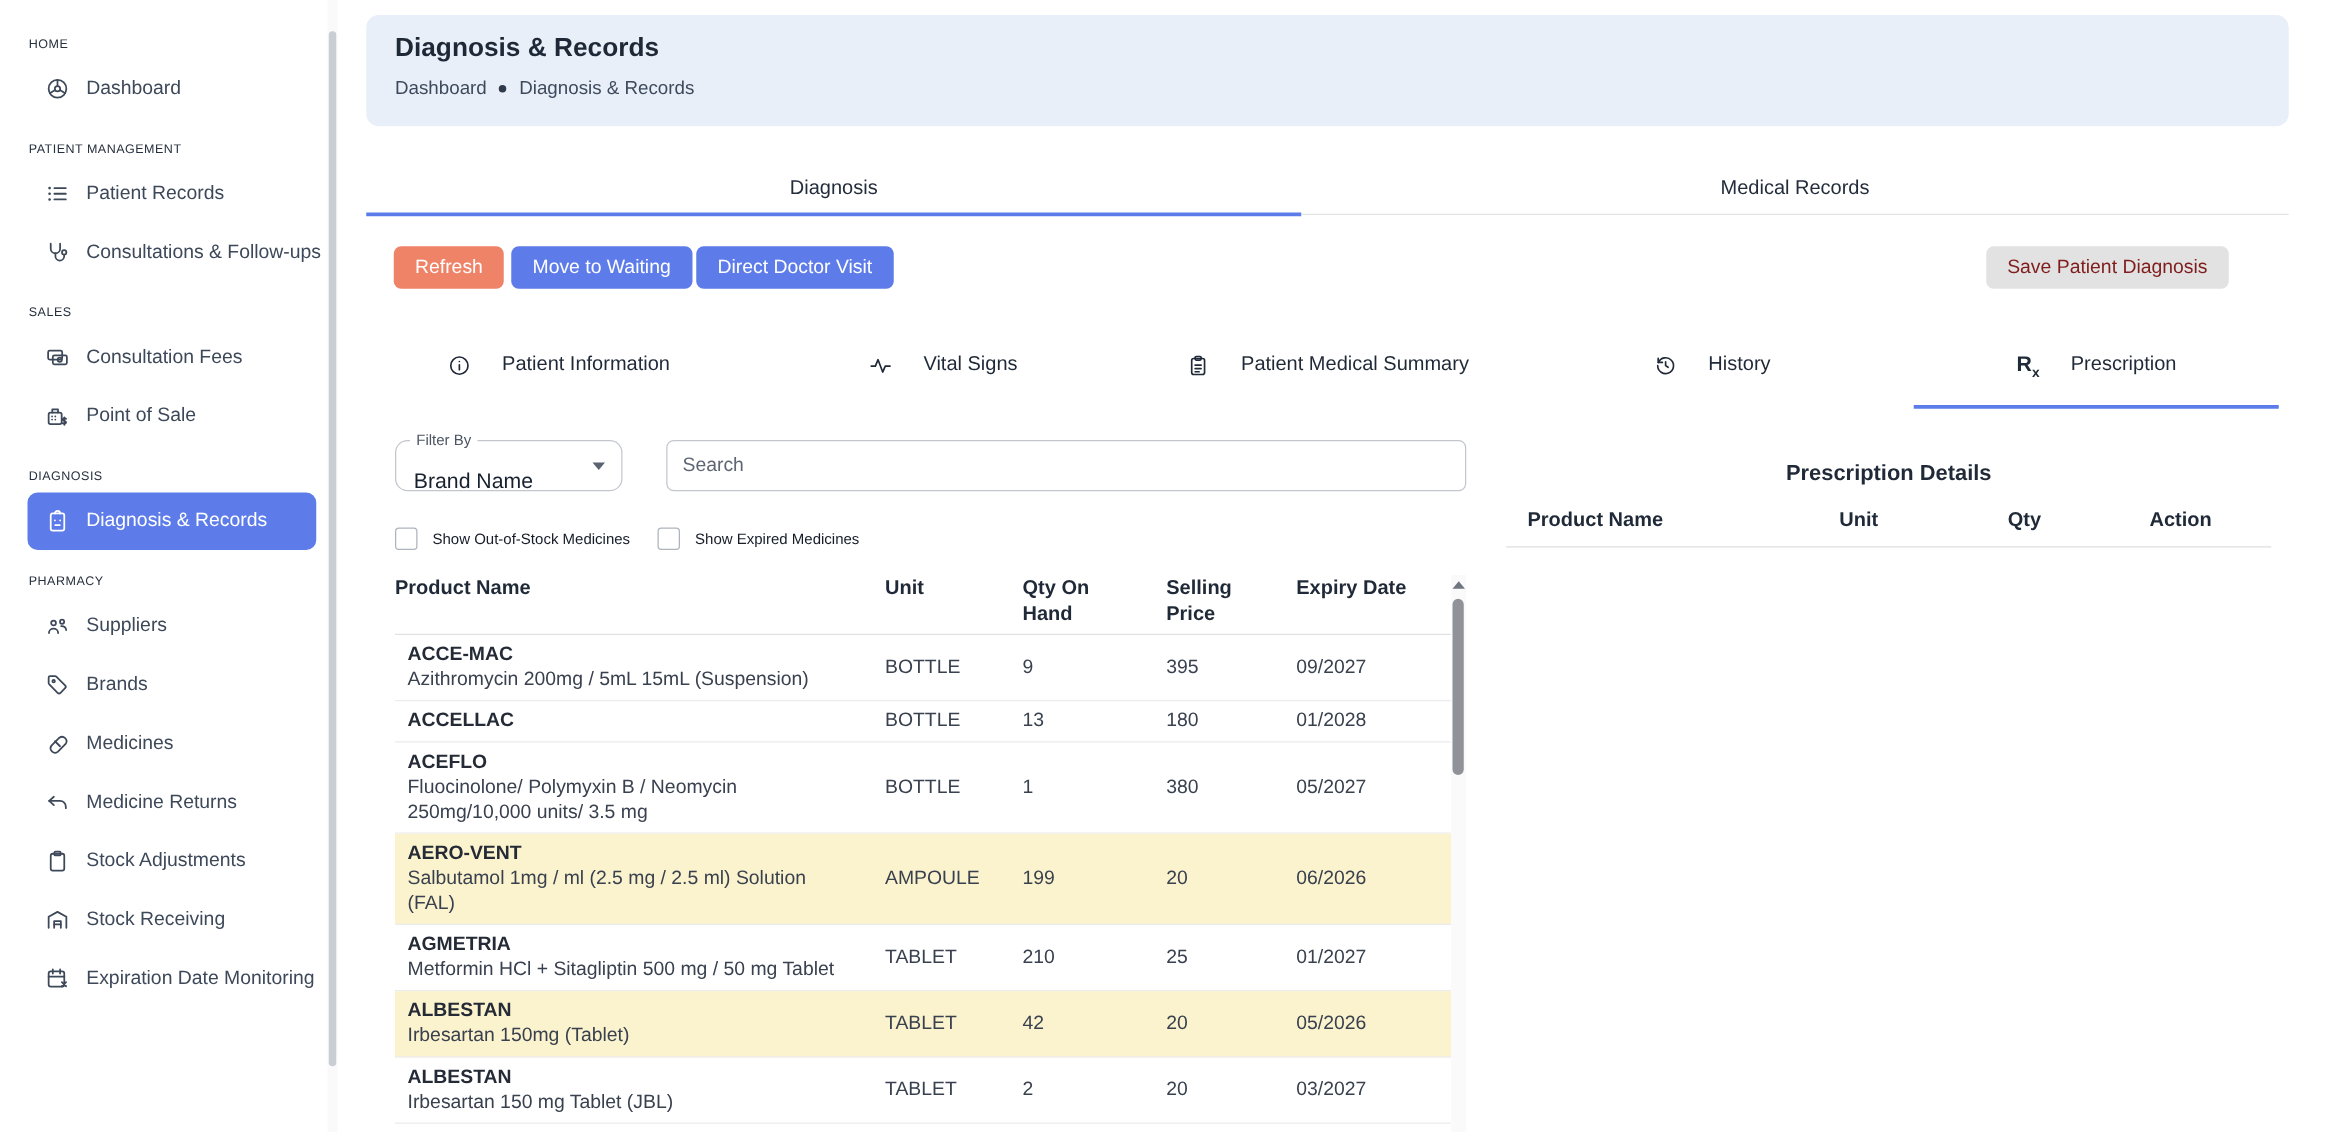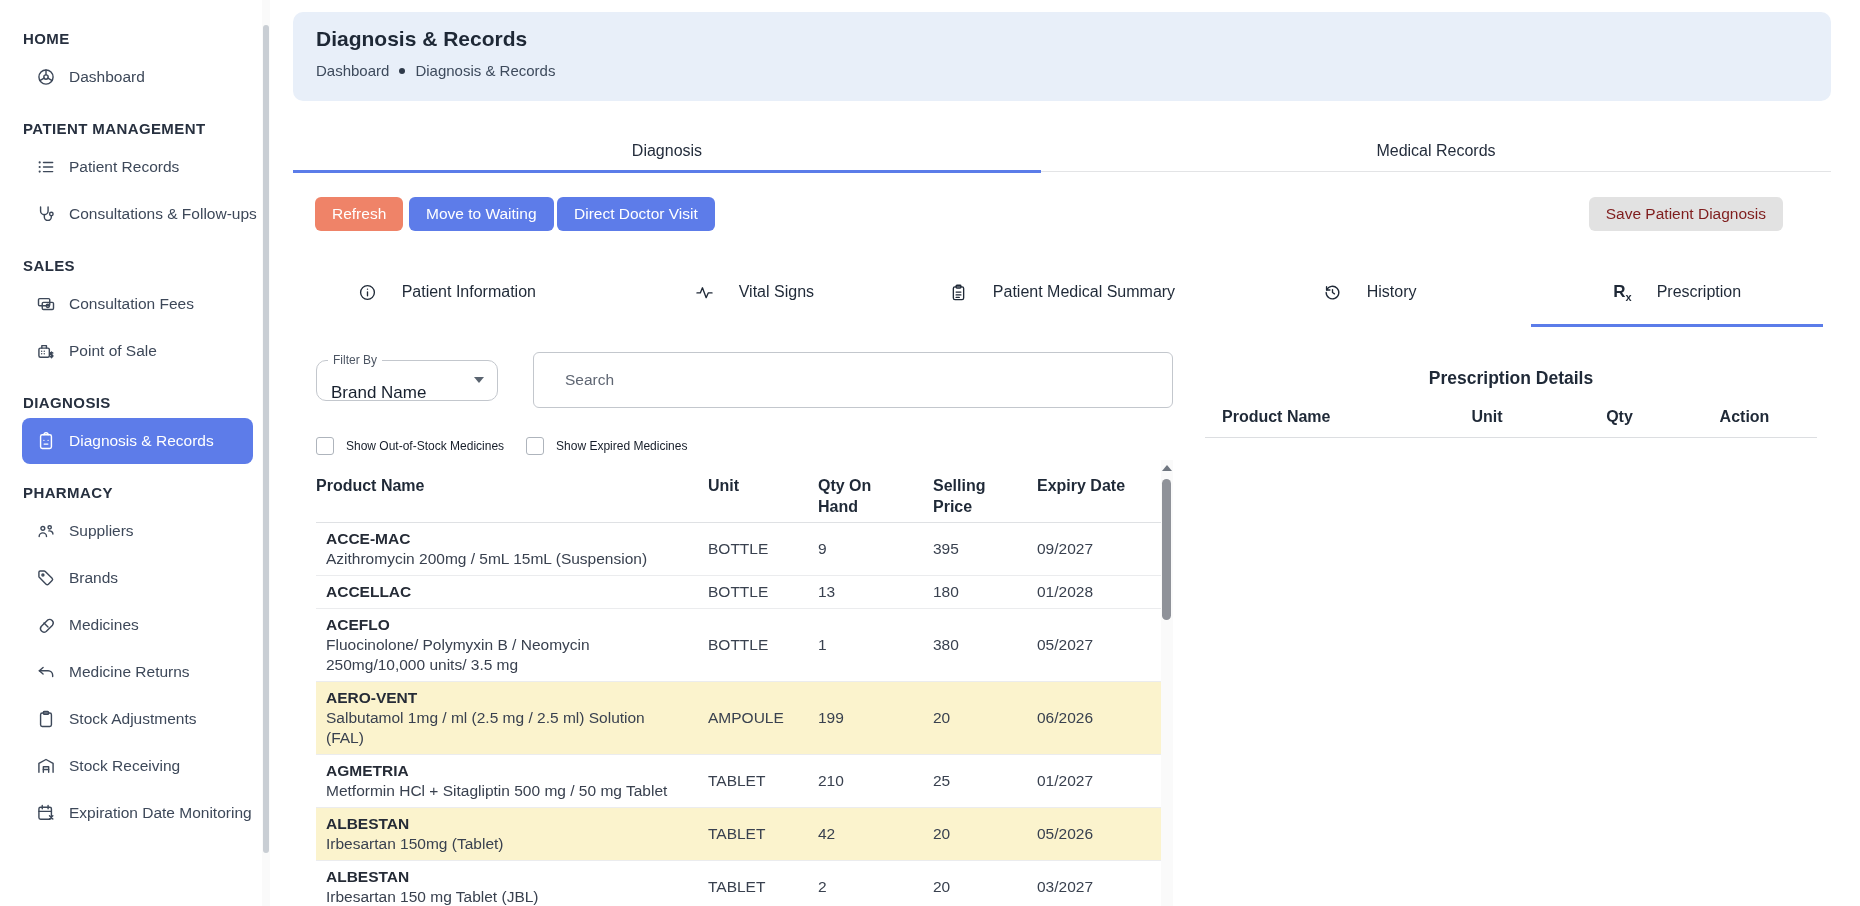--- a/index.html
+++ b/index.html
@@ -3,21 +3,21 @@
 <meta charset="utf-8">
 <style>
   * { box-sizing: border-box; margin: 0; padding: 0; }
   html,body { background:#fff; }
   body { font-family:"Liberation Sans","DejaVu Sans",sans-serif; color:#2b3445; }
   .stage { position:relative; width:1860px; height:906px; overflow:hidden; background:#fff; }
 
   
   .sidebar { position:absolute; left:0; top:0; width:262px; height:906px; background:#fff; padding-top:30px; overflow:hidden; }
   .nav-section { padding-top:20px; }
-  .nav-label { padding:0 0 6px 23px; font-size:15px; font-weight:bold; letter-spacing:.4px; color:#27303f; }
+  .nav-label { padding:0 0 6px 23px; font-size:10px; font-weight:normal; letter-spacing:.4px; color:#27303f; }
   .nav-item { display:flex; align-items:center; height:46px; margin:1px 9px 0 22px; padding-left:14px; border-radius:8px; color:#3d4859; cursor:pointer; }
   .nav-item .nicon { width:20px; height:20px; flex:0 0 20px; display:flex; align-items:center; justify-content:center; }
   .nav-item .nlabel { margin-left:13px; font-size:15.5px; white-space:nowrap; }
   .nav-item.active { background:#5d7ce9; color:#fff; }
   svg.ic { stroke:currentColor; fill:none; stroke-width:1.7; stroke-linecap:round; stroke-linejoin:round; }
 
   .side-scroll { position:absolute; left:262px; top:0; width:8px; height:906px; background:#fafafa; }
   .side-scroll .thumb { position:absolute; left:1px; top:25px; width:6px; height:828px; background:#c9ced4; border-radius:4px; }
 
   
@@ -47,21 +47,21 @@
   .rx { font-size:17px; font-weight:600; color:#1f2937; line-height:1; }
   .rx sub { font-size:11px; }
 
   
   .left-pane { position:absolute; left:46px; top:352px; width:857px; height:554px; }
   .filter-row { display:flex; align-items:center; }
   .filter-select { position:relative; width:182px; height:41px; border:1px solid #c3c7cd; border-radius:10px; display:flex; align-items:center; padding:0 14px; cursor:pointer; background:#fff; }
   .filter-select .flabel { position:absolute; top:-8px; left:11px; background:#fff; padding:0 5px; font-size:12px; color:#4c5563; }
   .filter-select .fvalue { font-size:17px; font-weight:500; color:#17202e;margin-top:25px; }
   .filter-select .caret { position:absolute; right:13px; width:0; height:0; border-left:5.5px solid transparent; border-right:5.5px solid transparent; border-top:6.5px solid #5a6470; }
-  .search-input { margin-left:35px; flex:1; height:56px; border:1px solid #c3c7cd; border-radius:6px; padding:0 31px; font-size:15.5px; font-family:inherit; color:#1f2937; outline:none; }
+  .search-input { margin-left:35px; flex:1; height:41px; border:1px solid #c3c7cd; border-radius:6px; padding:0 12px; font-size:15.5px; font-family:inherit; color:#1f2937; outline:none; }
   .search-input::placeholder { color:#5f6673; }
 
   .checks-row { display:flex; align-items:center; gap:22px; margin-top:29px; }
   .check-group { display:flex; align-items:center; gap:12px; cursor:pointer; }
   .checkbox { width:18px; height:18px; border:1.6px solid #aeb4bc; border-radius:3px; background:#fff; }
   .check-label { font-size:12px; font-weight:500; color:#161d29; }
 
   
   .table-wrap { margin-top:20px; width:845px; }
   .thead, .trow { display:grid; grid-template-columns:392px 110px 115px 104px 1fr; }

